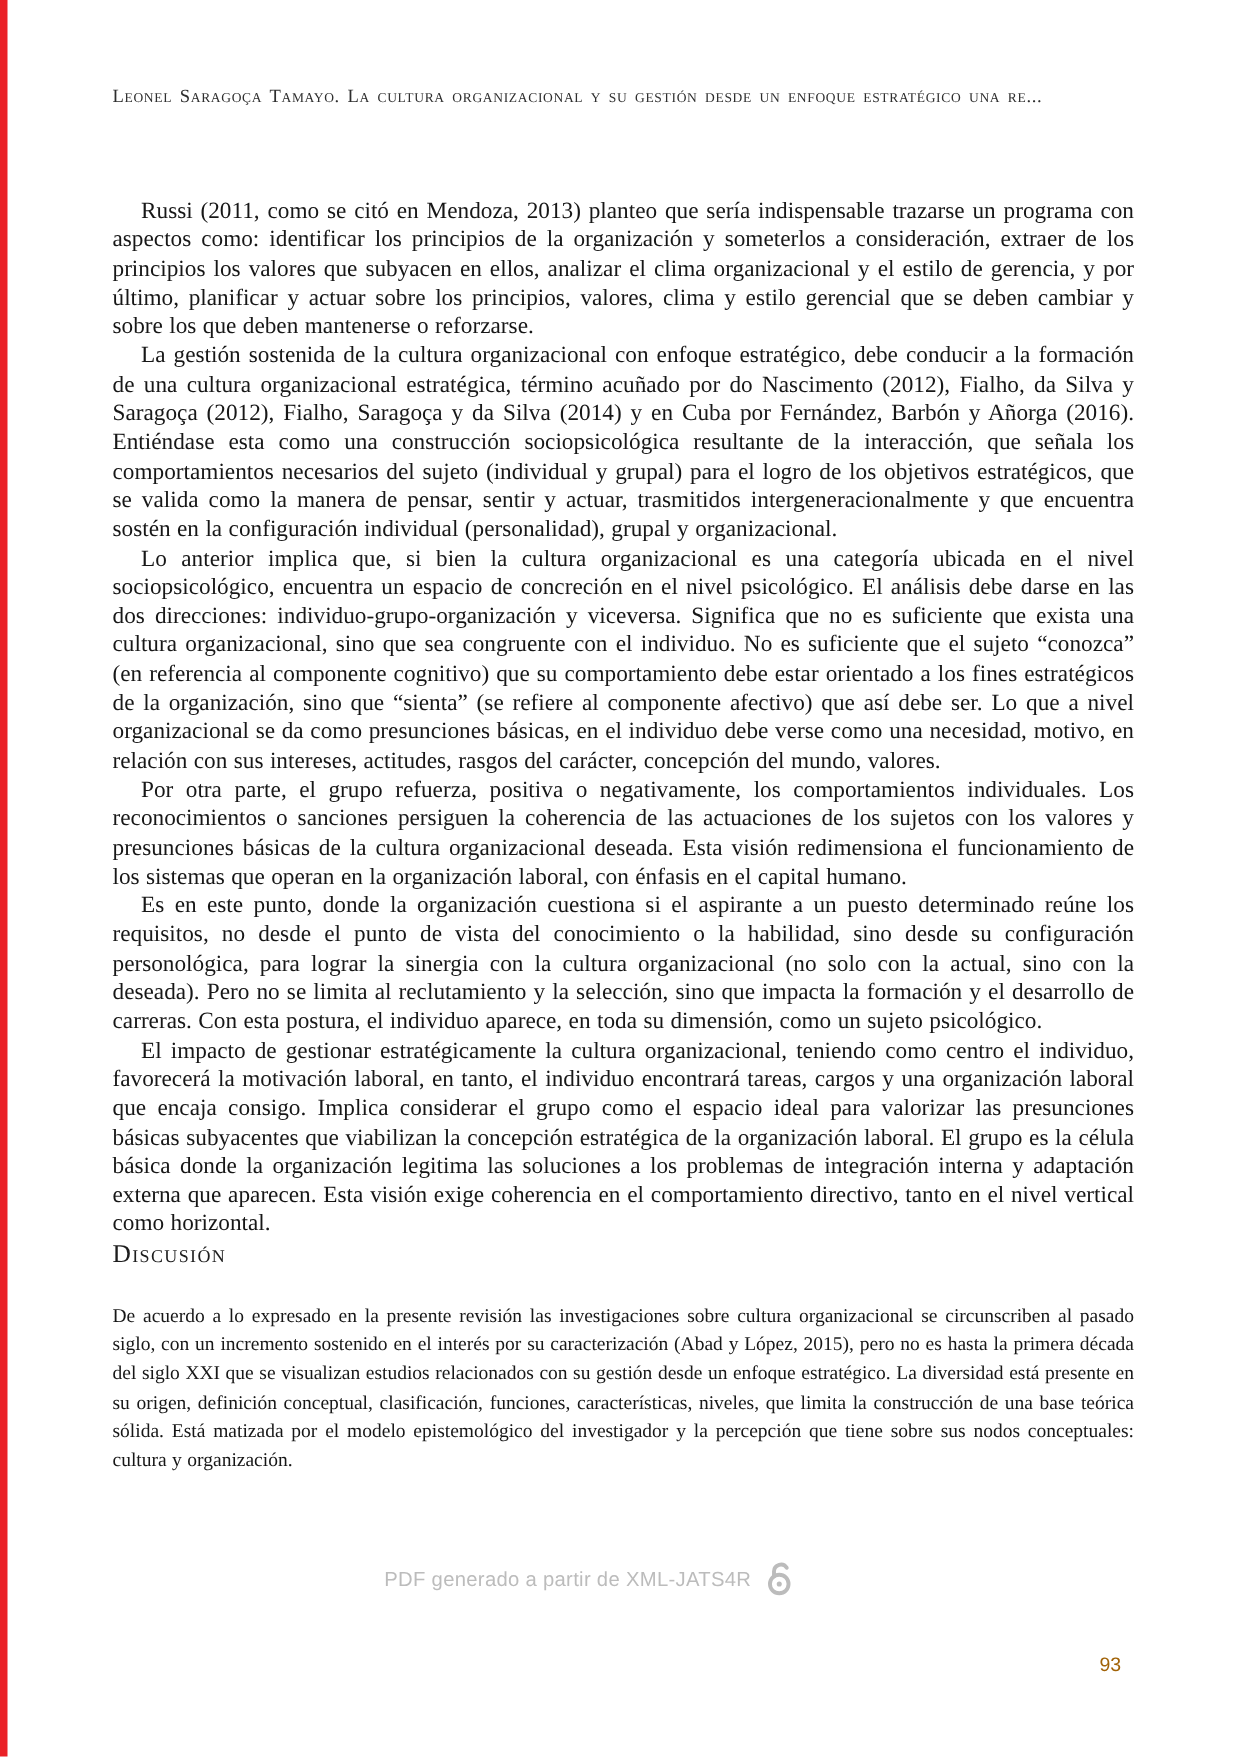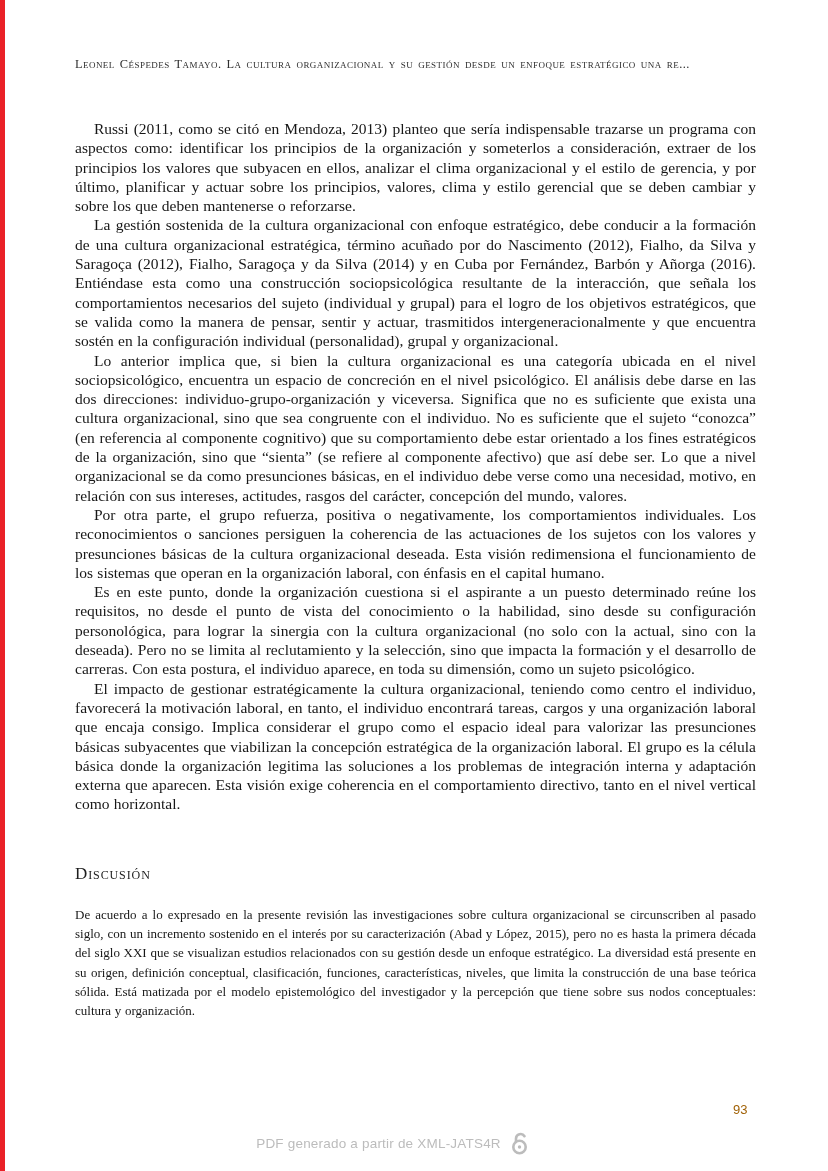--- a/index.html
+++ b/index.html
@@ -25,51 +25,50 @@
   .running-head {
     margin-top: 56px;
     font-size: 12.4px;
     line-height: 16px;
     font-variant: small-caps;
     letter-spacing: 0.45px;
     word-spacing: 1.5px;
     color: #2e2e2e;
   }
   .body-text {
-    margin-top: 47px;
+    margin-top: 59px;
   }
   .body-text p {
     font-size: 15.5px;
     line-height: 19.3px;
     color: #171717;
     text-align: justify;
     text-indent: 19px;
     word-spacing: 0.4px;
   }
   .section-heading {
-    margin-top: 50px;
     font-size: 17px;
     line-height: 20px;
     font-variant: small-caps;
     letter-spacing: 0.9px;
     color: #1d1d1d;
     font-weight: normal;
   }
   .discussion p {
     margin-top: 21px;
     font-size: 13px;
     line-height: 19.3px;
     color: #171717;
     text-align: justify;
     text-indent: 0;
     word-spacing: 0.4px;
   }
   .footer-center {
     position: absolute;
-    left: 0; top: 1131px;
+    left: 0; top: 1040px;
     width: 784px;
     display: flex;
     align-items: center;
     justify-content: center;
     gap: 10px;
     font-family: "Liberation Sans", sans-serif;
   }
   .footer-text {
     font-size: 13.5px;
     color: #bcbcbc;
@@ -84,21 +83,21 @@
     color: #a16207;
   }
 </style>
 </head>
 <body>
 
 <div class="accent-bar"></div>
 
 <div class="page-inner">
 
-  <div class="running-head">Leonel Céspedes Tamayo. La cultura organizacional y su gestión desde un enfoque estratégico una re...</div>
+  <div class="running-head">Leonel Saragoça Tamayo. La cultura organizacional y su gestión desde un enfoque estratégico una re...</div>
 
   <div class="body-text">
     <p>Russi (2011, como se citó en Mendoza, 2013) planteo que sería indispensable trazarse un programa con aspectos como: identificar los principios de la organización y someterlos a consideración, extraer de los principios los valores que subyacen en ellos, analizar el clima organizacional y el estilo de gerencia, y por último, planificar y actuar sobre los principios, valores, clima y estilo gerencial que se deben cambiar y sobre los que deben mantenerse o reforzarse.</p>
     <p>La gestión sostenida de la cultura organizacional con enfoque estratégico, debe conducir a la formación de una cultura organizacional estratégica, término acuñado por do Nascimento (2012), Fialho, da Silva y Saragoça (2012), Fialho, Saragoça y da Silva (2014) y en Cuba por Fernández, Barbón y Añorga (2016). Entiéndase esta como una construcción sociopsicológica resultante de la interacción, que señala los comportamientos necesarios del sujeto (individual y grupal) para el logro de los objetivos estratégicos, que se valida como la manera de pensar, sentir y actuar, trasmitidos intergeneracionalmente y que encuentra sostén en la configuración individual (personalidad), grupal y organizacional.</p>
     <p>Lo anterior implica que, si bien la cultura organizacional es una categoría ubicada en el nivel sociopsicológico, encuentra un espacio de concreción en el nivel psicológico. El análisis debe darse en las dos direcciones: individuo-grupo-organización y viceversa. Significa que no es suficiente que exista una cultura organizacional, sino que sea congruente con el individuo. No es suficiente que el sujeto “conozca” (en referencia al componente cognitivo) que su comportamiento debe estar orientado a los fines estratégicos de la organización, sino que “sienta” (se refiere al componente afectivo) que así debe ser. Lo que a nivel organizacional se da como presunciones básicas, en el individuo debe verse como una necesidad, motivo, en relación con sus intereses, actitudes, rasgos del carácter, concepción del mundo, valores.</p>
     <p>Por otra parte, el grupo refuerza, positiva o negativamente, los comportamientos individuales. Los reconocimientos o sanciones persiguen la coherencia de las actuaciones de los sujetos con los valores y presunciones básicas de la cultura organizacional deseada. Esta visión redimensiona el funcionamiento de los sistemas que operan en la organización laboral, con énfasis en el capital humano.</p>
     <p>Es en este punto, donde la organización cuestiona si el aspirante a un puesto determinado reúne los requisitos, no desde el punto de vista del conocimiento o la habilidad, sino desde su configuración personológica, para lograr la sinergia con la cultura organizacional (no solo con la actual, sino con la deseada). Pero no se limita al reclutamiento y la selección, sino que impacta la formación y el desarrollo de carreras. Con esta postura, el individuo aparece, en toda su dimensión, como un sujeto psicológico.</p>
     <p>El impacto de gestionar estratégicamente la cultura organizacional, teniendo como centro el individuo, favorecerá la motivación laboral, en tanto, el individuo encontrará tareas, cargos y una organización laboral que encaja consigo. Implica considerar el grupo como el espacio ideal para valorizar las presunciones básicas subyacentes que viabilizan la concepción estratégica de la organización laboral. El grupo es la célula básica donde la organización legitima las soluciones a los problemas de integración interna y adaptación externa que aparecen. Esta visión exige coherencia en el comportamiento directivo, tanto en el nivel vertical como horizontal.</p>
   </div>
 

